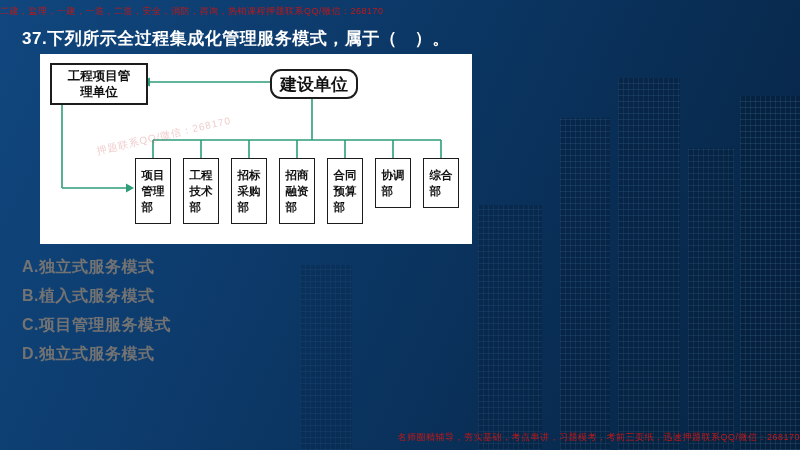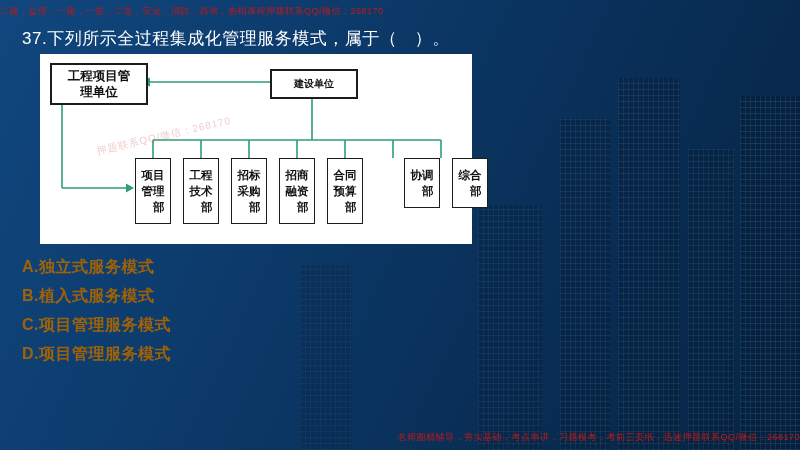--- a/index.html
+++ b/index.html
@@ -25,50 +25,50 @@
   .top-ad{
     position:absolute;top:5px;left:0;right:0;
     font-size:9px;color:#c51616;letter-spacing:.5px;
   }
   .bottom-ad{
     position:absolute;bottom:6px;left:0;right:0;text-align:right;
     font-size:9px;color:#c51616;letter-spacing:.5px;
   }
   .question{
     position:absolute;left:22px;top:27px;color:#ffffff;
-    font-size:17px;font-weight:normal;letter-spacing:.5px;
+    font-size:17px;font-weight:bold;letter-spacing:.5px;
   }
   .panel{
     position:absolute;left:40px;top:54px;width:432px;height:190px;
     background:#ffffff;
   }
   .nbox{
     position:absolute;border:2px solid #1c1c1c;background:#fff;
     display:flex;align-items:center;justify-content:center;text-align:center;
     font-weight:bold;white-space:pre-line;color:#111;
   }
   .manager{left:10px;top:9px;width:94px;height:38px;font-size:12.5px;line-height:1.3;}
-  .owner{left:230px;top:15px;width:84px;height:26px;font-size:10px;}
+  .owner{left:230px;top:15px;width:84px;height:26px;font-size:17px;border-radius:11px;}
   .dept{
     position:absolute;top:104px;width:34px;height:64px;
     border:1.5px solid #1c1c1c;background:#fff;color:#111;
     font-size:11.5px;line-height:1.4;font-weight:bold;
     display:flex;align-items:center;justify-content:center;
-    text-align:right;white-space:pre-line;
+    text-align:left;white-space:pre-line;
   }
-  .dept.short{height:48px;margin-left:29px;}
+  .dept.short{height:48px;}
   .d0{left:95px}.d1{left:143px}.d2{left:191px}.d3{left:239px}
   .d4{left:287px}.d5{left:335px}.d6{left:383px}
   .connectors{position:absolute;left:0;top:0;width:432px;height:190px;pointer-events:none;}
   .watermark{
     position:absolute;left:55px;top:75px;transform:rotate(-13deg);
     color:rgba(205,80,80,.30);font-size:10px;letter-spacing:1px;pointer-events:none;
   }
   .options{
-    position:absolute;left:22px;top:252px;color:#a16207;
+    position:absolute;left:22px;top:252px;color:#737373;
     font-size:16px;font-weight:bold;line-height:29px;letter-spacing:.5px;
   }
 </style>
 </head>
 <body>
 
 <div class="building b1"></div>
 <div class="building b2"></div>
 <div class="building b3"></div>
 <div class="building b4"></div>
@@ -131,16 +131,16 @@
   <div class="dept d6 short">综合
 部</div>
 
   <div class="watermark">押题联系QQ/微信：268170</div>
 </div>
 
 <div class="options">
   <div>A.独立式服务模式</div>
   <div>B.植入式服务模式</div>
   <div>C.项目管理服务模式</div>
-  <div>D.项目管理服务模式</div>
+  <div>D.独立式服务模式</div>
 </div>
 
 <div class="bottom-ad">名师圈精辅导，夯实基础，考点串讲，习题模考，考前三页纸，迅速押题联系QQ/微信：268170</div>
 
 </body></html>

